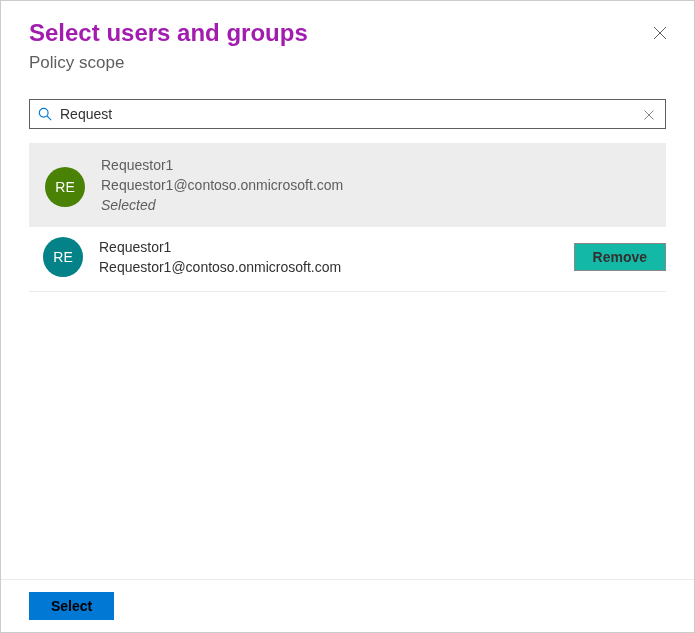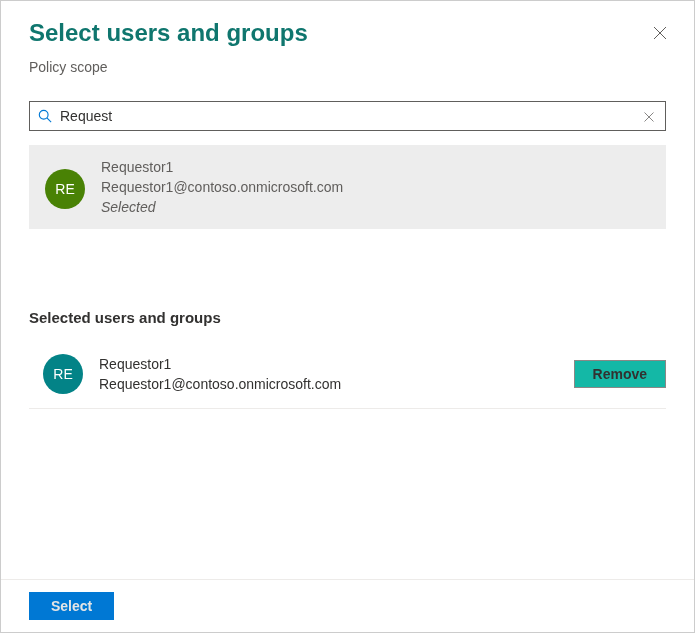--- a/index.html
+++ b/index.html
@@ -14,25 +14,25 @@
       display: flex;
       flex-direction: column;
     }
     .header {
       padding: 18px 28px 10px 28px;
       position: relative;
     }
     .title {
       font-size: 24px;
       font-weight: 600;
-      color: #0f766e;
-      margin-bottom: 12px;
+      color: #a21caf;
+      margin-bottom: 6px;
     }
     .subtitle {
-      font-size: 14px;
+      font-size: 17px;
       color: #605e5c;
     }
     .close-btn {
       position: absolute;
       top: 22px;
       right: 24px;
       width: 20px;
       height: 20px;
       cursor: pointer;
       color: #605e5c;
@@ -175,21 +175,21 @@
       padding: 5px 18px;
       cursor: pointer;
       font-family: inherit;
     }
     .footer {
       border-top: 1px solid #edebe9;
       padding: 12px 28px;
     }
     .select-btn {
       background: #0078d4;
-      color: #e5e5e5;
+      color: #000000;
       border: none;
       font-size: 14px;
       font-weight: 600;
       padding: 6px 22px;
       cursor: pointer;
       font-family: inherit;
     }
   </style>
 </head>
 <body>
@@ -225,21 +225,20 @@
 
   <div class="result-item">
     <div class="avatar">RE</div>
     <div class="result-info">
       <div class="result-name">Requestor1</div>
       <div class="result-email">Requestor1@contoso.onmicrosoft.com</div>
       <div class="result-status">Selected</div>
     </div>
   </div>
 
-  <div class="section-heading">Selected users and groups</div>
 
   <div class="selected-item">
     <div class="avatar-teal">RE</div>
     <div class="selected-info">
       <div class="selected-name">Requestor1</div>
       <div class="selected-email">Requestor1@contoso.onmicrosoft.com</div>
     </div>
     <button class="remove-btn">Remove</button>
   </div>
 

